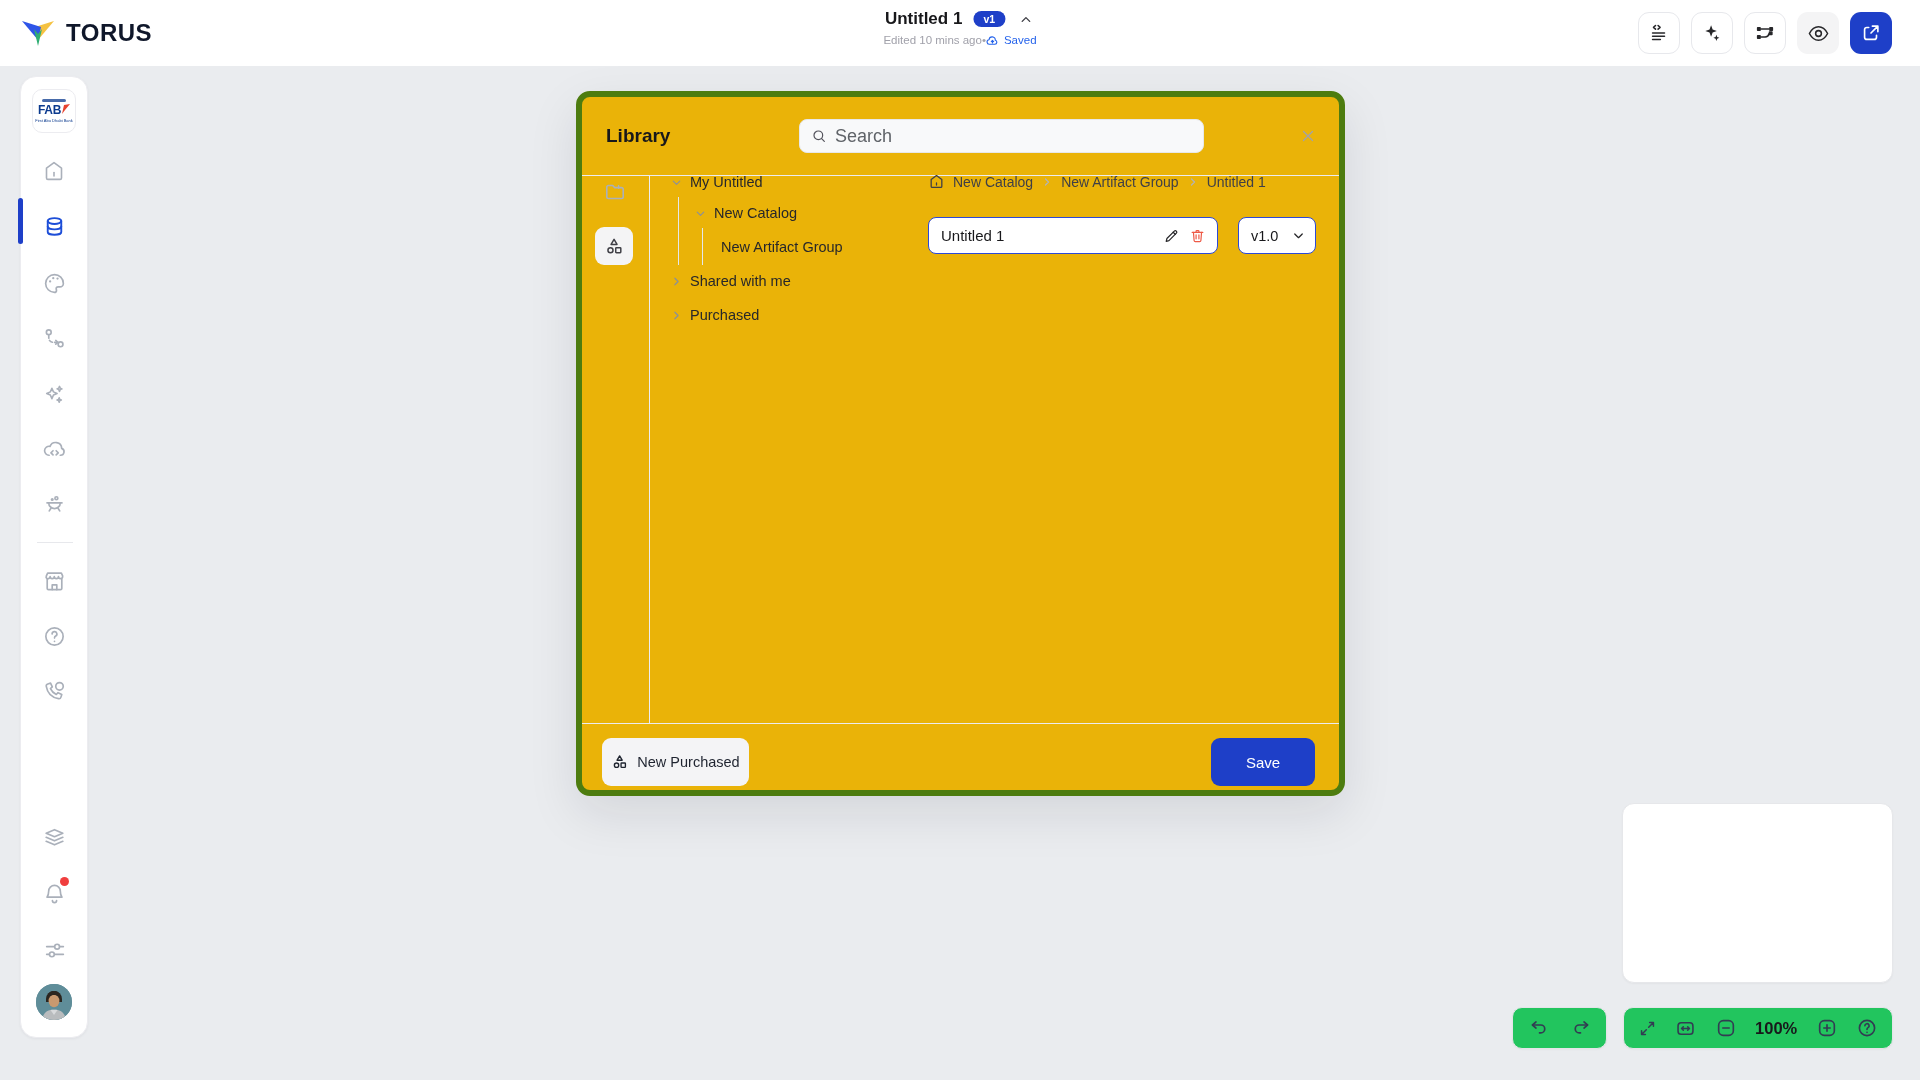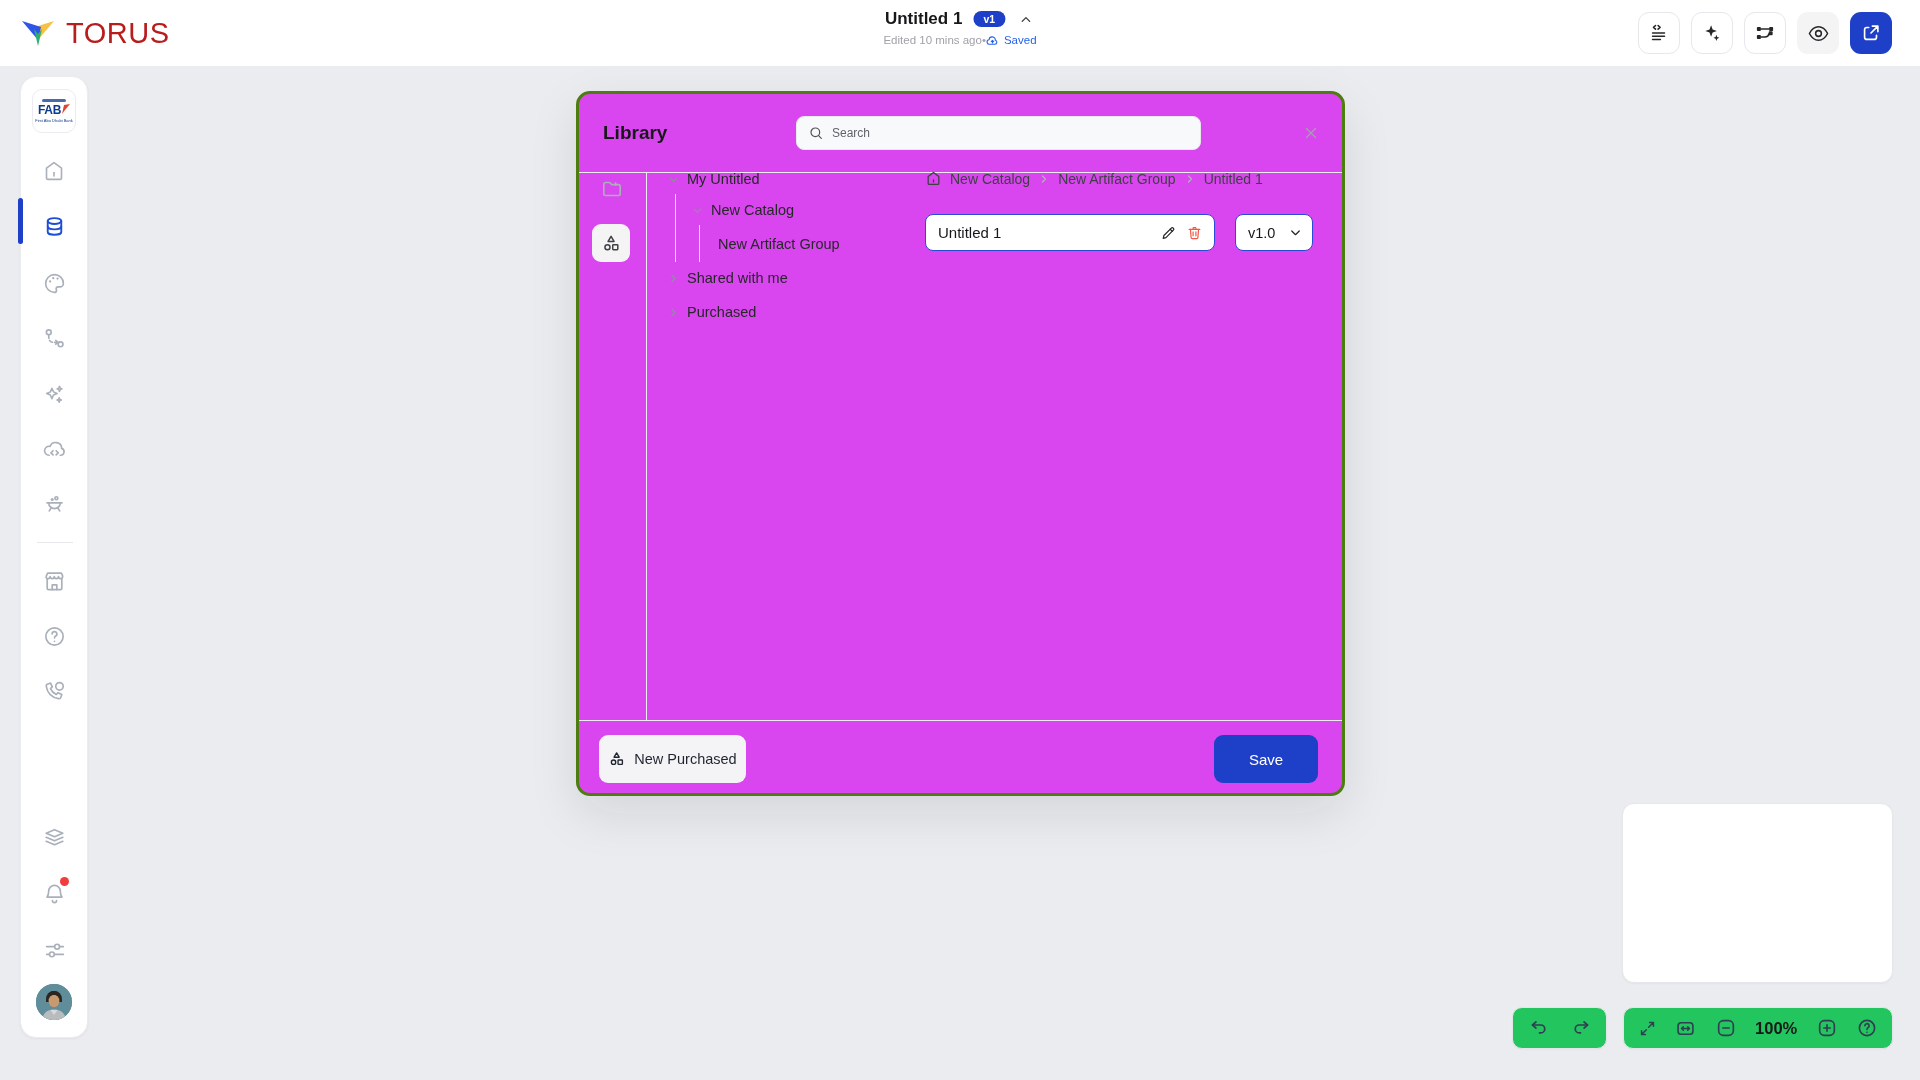--- a/index.html
+++ b/index.html
@@ -3,21 +3,21 @@
 <meta charset="utf-8">
 <style>
   * { margin:0; padding:0; box-sizing:border-box; }
   html,body { width:1920px; height:1080px; overflow:hidden; background:#eaecef;
     font-family:"Liberation Sans","DejaVu Sans",sans-serif; color:#18181b; }
   svg { display:block; }
 
   
   .topbar { position:absolute; left:0; top:0; width:1920px; height:66px; background:#fff; }
   .brand { position:absolute; left:20px; top:0; height:66px; display:flex; align-items:center; gap:10px; }
-  .brand-name { font-size:29px; font-weight:400; letter-spacing:.5px; color:#b91c1c; }
+  .brand-name { font-size:24px; font-weight:700; letter-spacing:.5px; color:#0f172a; }
   .doc-center { position:absolute; left:50%; top:9px; transform:translateX(-50%); text-align:center; }
   .doc-row1 { display:flex; align-items:center; justify-content:center; gap:11px; }
   .doc-title { font-size:17px; font-weight:600; color:#18181b; }
   .ver-badge { background:#1e3fc8; color:#fff; font-size:10.5px; font-weight:700;
     padding:3px 10px; border-radius:999px; line-height:1; }
   .chev-btn { border:none; background:none; cursor:pointer; padding:2px; color:#3f3f46; }
   .doc-row2 { margin-top:4px; display:flex; align-items:center; justify-content:center; 
     font-size:11.5px; color:#a1a1aa; }
   .saved-group { display:flex; align-items:center; gap:4px; color:#2563eb; font-weight:500; }
   .topbar-actions { position:absolute; right:28px; top:12px; display:flex; gap:11px; }
@@ -42,27 +42,27 @@
   .fab-txt { font-size:12px; font-weight:800; color:#0b3a8e; letter-spacing:-.3px; line-height:1; }
   .fab-sub { font-size:4px; color:#0b3a8e; margin-top:2px; white-space:nowrap; }
   .side-divider { position:absolute; left:16px; top:465px; width:36px; height:1px; background:#e7e8ec; }
   .avatar { position:absolute; left:50%; transform:translateX(-50%); top:907px; width:36px; height:36px;
     border-radius:50%; overflow:hidden; cursor:pointer; background:#5f8d99; }
   .bell-wrap { position:relative; }
   .bell-dot { position:absolute; top:2px; right:3px; width:9px; height:9px; border-radius:50%;
     background:#f03e3e; }
 
   
-  .modal { position:absolute; left:576px; top:91px; width:769px; height:705px; background:#d946ef;
-    border:3px solid #4d7c0f; border-radius:14px; box-shadow:0 18px 50px rgba(15,23,42,.10); }
+  .modal { position:absolute; left:576px; top:91px; width:769px; height:705px; background:#eab308;
+    border:6px solid #4d7c0f; border-radius:14px; box-shadow:0 18px 50px rgba(15,23,42,.10); }
   .modal-header { position:absolute; left:0; top:0; right:0; height:79px; border-bottom:1px solid #ececf0; }
   .modal-title { position:absolute; left:24px; top:28px; font-size:19px; font-weight:700; color:#18181b; }
   .search-box { position:absolute; left:217px; top:22px; width:405px; height:34px; background:#f8f9fa;
     border:1px solid #e7e8ea; border-radius:8px; display:flex; align-items:center; padding:0 11px; gap:8px; }
-  .search-box input { border:none; outline:none; background:transparent; font-size:12px; color:#27272a;
+  .search-box input { border:none; outline:none; background:transparent; font-size:18px; color:#27272a;
     width:100%; font-family:inherit; }
   .search-box input::placeholder { color:#5f6368; }
   .modal-close { position:absolute; right:22px; top:30px; background:none; border:none; cursor:pointer;
     color:#a1a1aa; padding:0; }
   .rail-divider { position:absolute; left:67px; top:79px; width:1px; height:547px; background:#ececf0; }
   .footer-divider { position:absolute; left:0; top:626px; width:100%; height:1px; background:#ececf0; }
   .rail-item { position:absolute; display:flex; align-items:center; justify-content:center; cursor:pointer; }
   .rail-folder { left:21px; top:83px; width:24px; height:24px; color:#aab0ba; }
   .rail-shapes { left:13px; top:130px; width:38px; height:38px; background:#f4f4f5; border-radius:9px;
     color:#3f3f46; }

